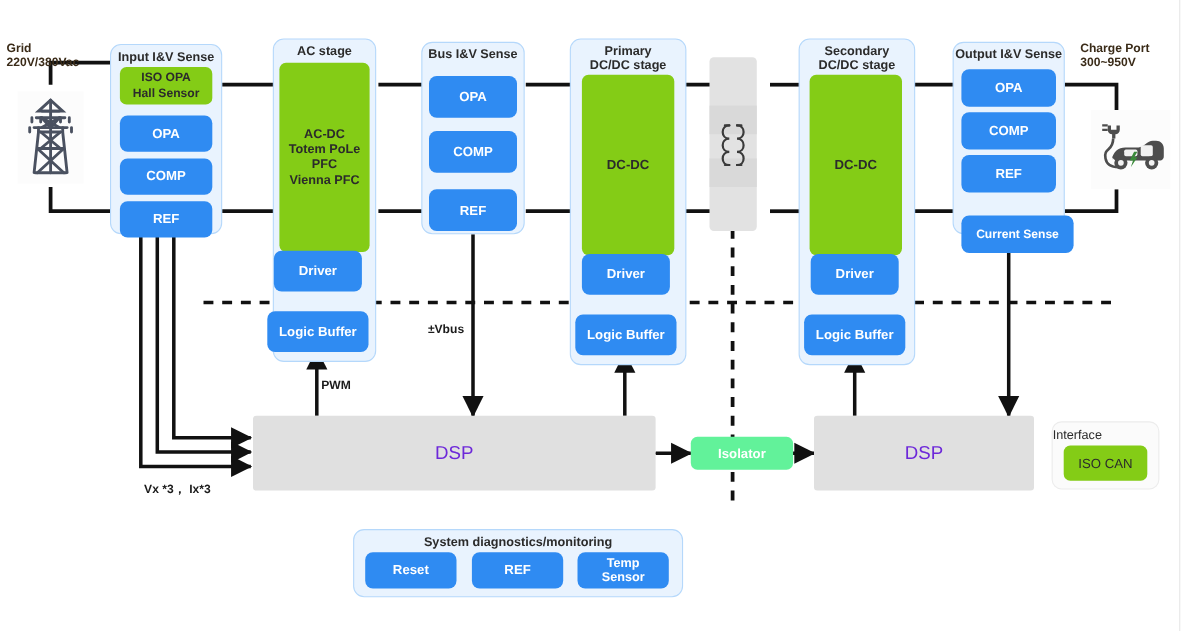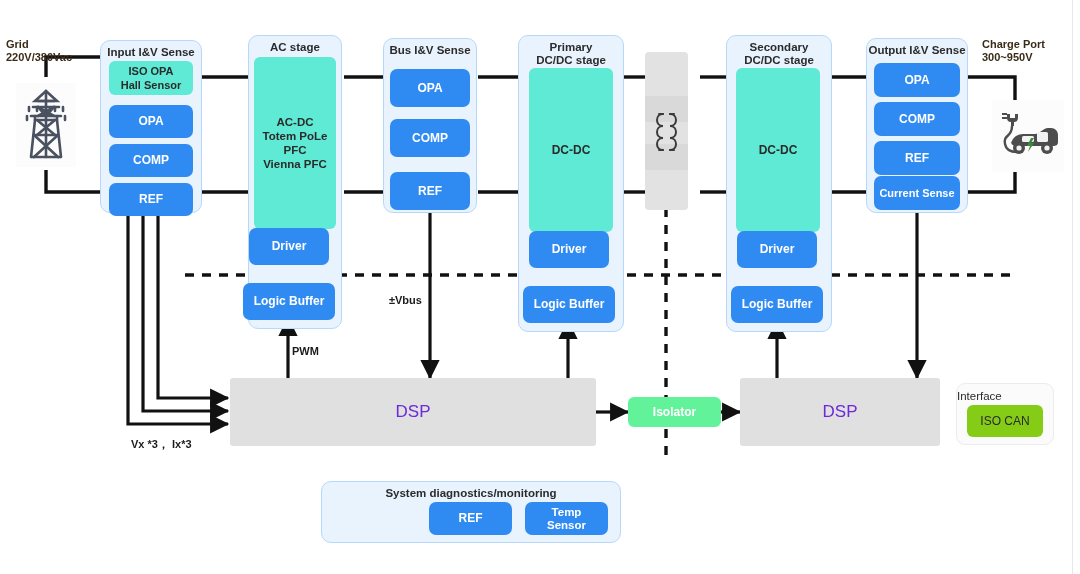--- a/index.html
+++ b/index.html
@@ -33,21 +33,21 @@
     color:#ffffff;
     border-radius:7px;
     display:flex; align-items:center; justify-content:center;
     text-align:center;
     font-size:12px; font-weight:bold;
     line-height:13px;
     white-space:pre-line;
   }
   .grayblk {
     position:absolute;
-    background:#5eead4;
+    background:#84cc16;
     color:#2b2b2b;
     border-radius:6px;
     display:flex; align-items:center; justify-content:center;
     text-align:center;
     font-size:12px; font-weight:bold;
     line-height:14px;
     white-space:pre-line;
   }
   .dspblk {
     position:absolute;
@@ -265,21 +265,21 @@
   <div class="grayblk" style="left:736px; top:68px; width:84px; height:164px;">DC-DC</div>
   <div class="blk" style="left:737px; top:231px; width:80px; height:37px;">Driver</div>
   <div class="blk" style="left:731px; top:286px; width:92px; height:37px;">Logic Buffer</div>
 
   <div class="panel" style="left:866px; top:38px; width:102px; height:175px;">
     <div class="panel-title">Output I&amp;V Sense</div>
   </div>
   <div class="blk" style="left:874px; top:63px; width:86px; height:34px;">OPA</div>
   <div class="blk" style="left:874px; top:102px; width:86px; height:34px;">COMP</div>
   <div class="blk" style="left:874px; top:141px; width:86px; height:34px;">REF</div>
-  <div class="blk" style="left:874px; top:176px; width:86px; height:34px; font-size:11px;">Current Sense</div>
+  <div class="blk" style="left:874px; top:196px; width:102px; height:34px; font-size:11px;">Current Sense</div>
 
   <div class="sidelabel" style="left:982px; top:38px; width:96px;">Charge Port
 300~950V</div>
   <div class="iconbox" style="left:992px; top:100px; width:72px; height:72px;">
     <svg width="66" height="56" viewBox="0 0 66 56">
       <g fill="#4d4d4d">
         <path d="M12,6 h3 v4 h5 v-4 h3 v4 a4,4 0 0 1 -4,4 v4 h-3 v-4 a4,4 0 0 1 -4,-4 z"></path>
         <path d="M7,5 h5 v2 h-5 z M7,9 h5 v2 h-5 z" fill="#4d4d4d"></path>
       </g>
       <path d="M17,18 C17,30 8,26 10,36 C11,42 16,44 22,44" stroke="#4d4d4d" stroke-width="2.4" fill="none"></path>
@@ -303,17 +303,18 @@
   </div>
   <div class="grayblk" style="left:967px; top:405px; width:76px; height:32px; background:#84cc16; font-weight:normal; font-size:12px;">ISO CAN</div>
 
   <div class="wirelabel" style="left:292px; top:345px;">PWM</div>
   <div class="wirelabel" style="left:389px; top:294px;">±Vbus</div>
   <div class="wirelabel" style="left:131px; top:437px;">Vx *3， Ix*3</div>
 
   <div class="panel" style="left:321px; top:481px; width:300px; height:62px;">
     <div class="panel-title">System diagnostics/monitoring</div>
   </div>
+  <div class="blk" style="left:332px; top:502px; width:83px; height:33px;">Reset</div>
   <div class="blk" style="left:429px; top:502px; width:83px; height:33px;">REF</div>
   <div class="blk" style="left:525px; top:502px; width:83px; height:33px; font-size:11.5px;">Temp
 Sensor</div>
 
 </div>
 
 </body></html>

